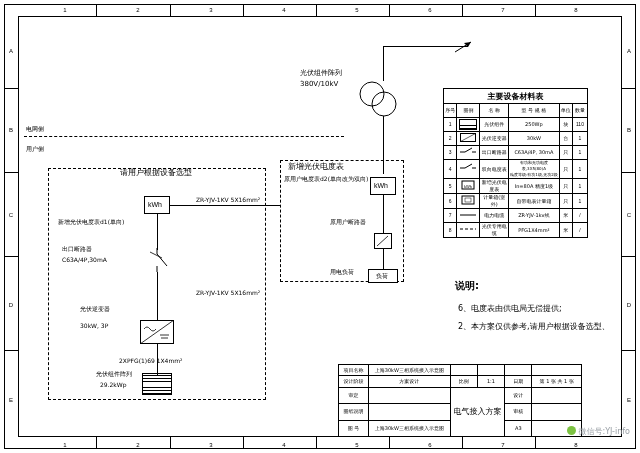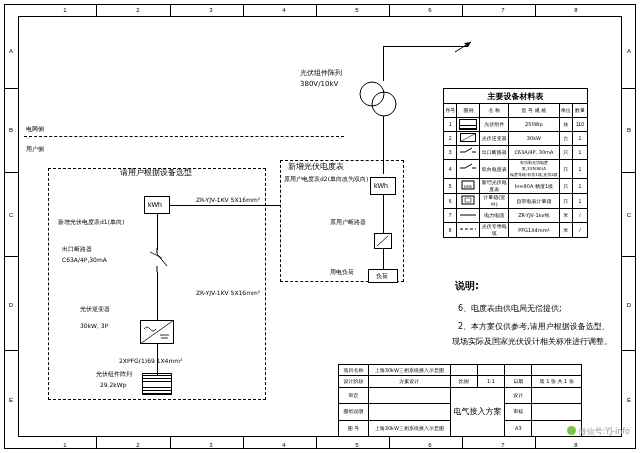--- a/index.html
+++ b/index.html
@@ -320,21 +320,20 @@
       <td class="cjk">PFG1X4mm²</td>
       <td class="cjk">米</td>
       <td>/</td>
     </tr>
   </tbody>
     </table>
 
   <div class="t cjk t9" style="left:455px;top:282px;font-size:10px;">说明:</div>
   <div class="t cjk" style="left:458px;top:305px;font-size:8px;">6、电度表由供电局无偿提供;</div>
   <div class="t cjk" style="left:458px;top:323px;font-size:8px;">2、本方案仅供参考,请用户根据设备选型、</div>
-  <div class="t cjk" style="left:452px;top:338px;font-size:8px;">现场实际及国家光伏设计相关标准进行调整。</div>
 
   <table class="tblock">
     <tbody>
         <tr style="height:11px">
       <td class="cjk" style="width:34px">项目名称</td>
       <td class="cjk" style="width:100px">上海30kW三相系统接入示意图</td>
       <td style="width:30px"></td>
       <td style="width:30px"></td>
       <td style="width:30px"></td>
       <td style="width:60px"></td>

